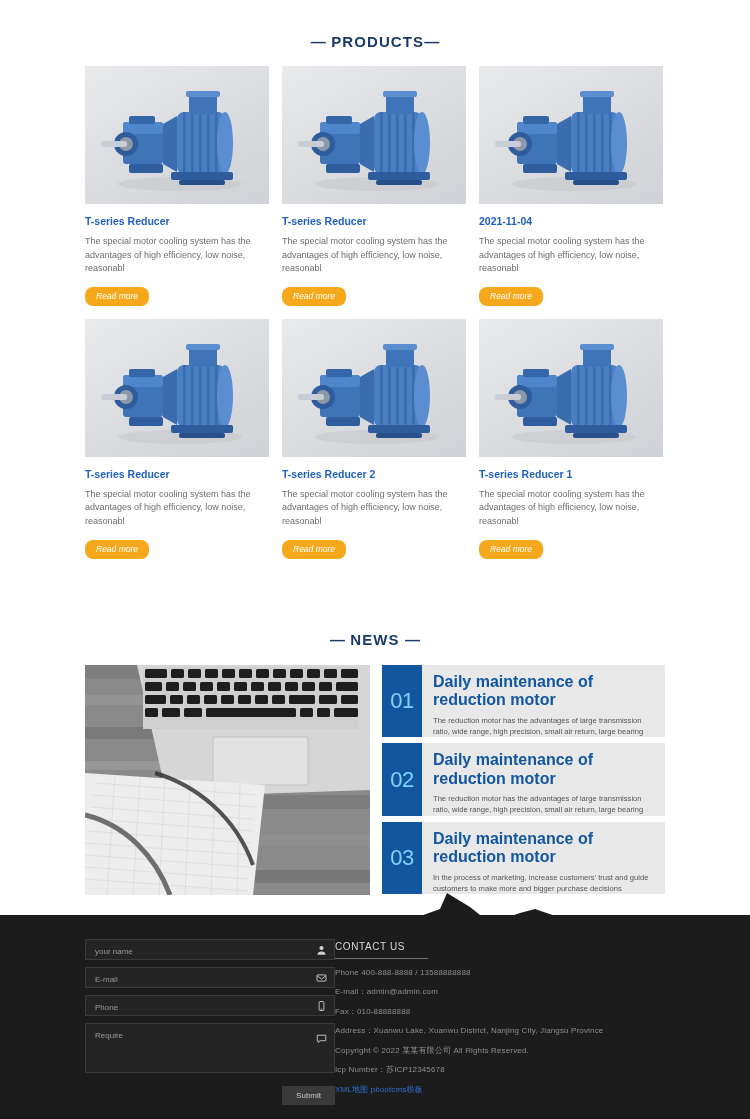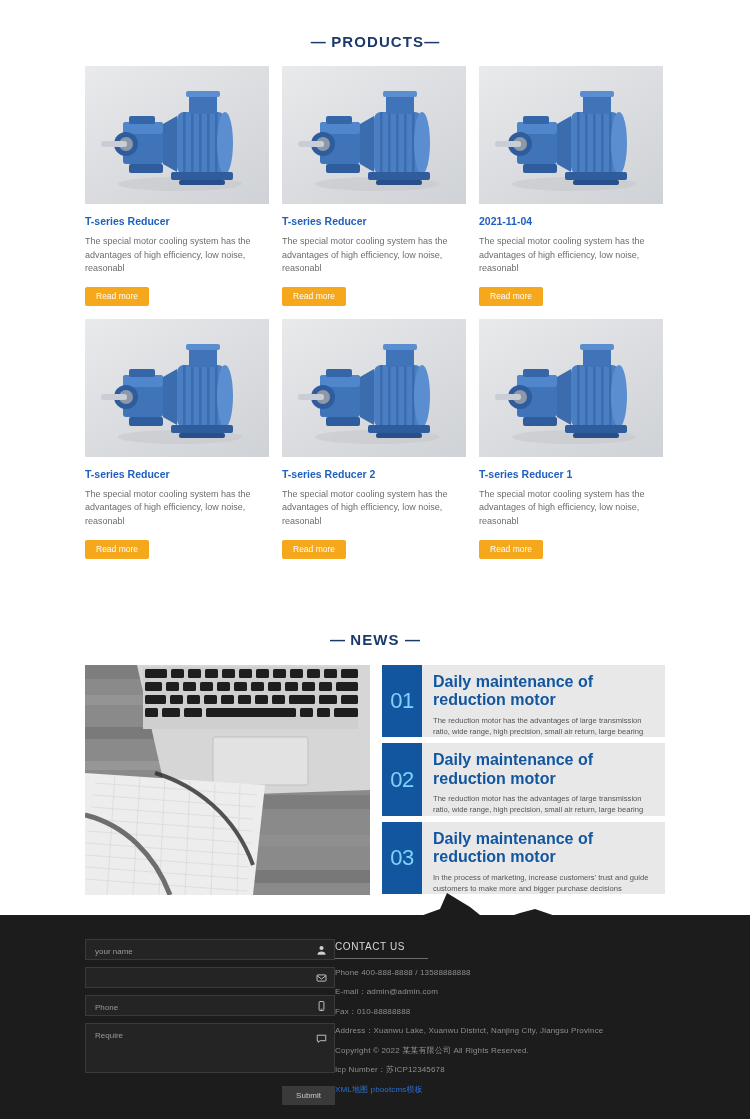--- a/index.html
+++ b/index.html
@@ -55,24 +55,25 @@
   }
   .readmore {
     display: inline-block;
     margin-top: 11px;
     padding: 5px 11px 5px 11px;
     min-width: 62px;
     text-align: center;
     font-size: 8.5px;
     color: #ffffff;
     background: #f5a81c;
-    border-radius: 2px;
+    border-radius: 8px;
     border: none;
     cursor: pointer;
     line-height: 1;
+    font-style: italic;
   }
 
   
   .news-wrap { width: 580px; margin: 0 auto; padding-top: 72px; }
   .news-body {
     margin-top: 17px;
     display: flex;
     gap: 12px;
   }
   .news-photo {
@@ -541,20 +542,21 @@
 
         <div class="form-col">
           <div class="field">
             <input type="text" placeholder="your name" style="">
             <svg class="f-icon" viewBox="0 0 16 16" fill="currentColor">
               <circle cx="8" cy="5" r="3"></circle>
               <path d="M2 15c0-3.3 2.7-5 6-5s6 1.7 6 5z"></path>
             </svg>
           </div>
           <div class="field">
+            <input type="text" placeholder="E-mail" style="">
             <svg class="f-icon" viewBox="0 0 16 16" fill="none" stroke="currentColor" stroke-width="1.3">
               <rect x="1.5" y="3.5" width="13" height="9" rx="1"></rect>
               <path d="M1.5 4.5 L8 9.5 L14.5 4.5"></path>
             </svg>
           </div>
           <div class="field">
             <input type="text" placeholder="Phone" style="">
             <svg class="f-icon" viewBox="0 0 16 16" fill="none" stroke="currentColor" stroke-width="1.3">
               <rect x="4.5" y="1.5" width="7" height="13" rx="1.2"></rect>
               <line x1="6.8" y1="12.6" x2="9.2" y2="12.6"></line>

